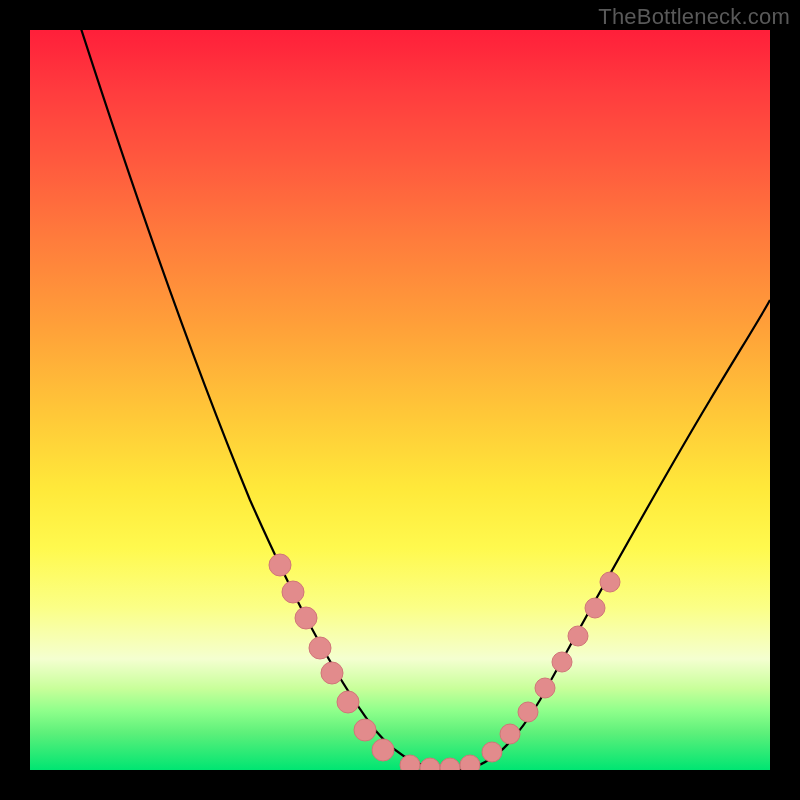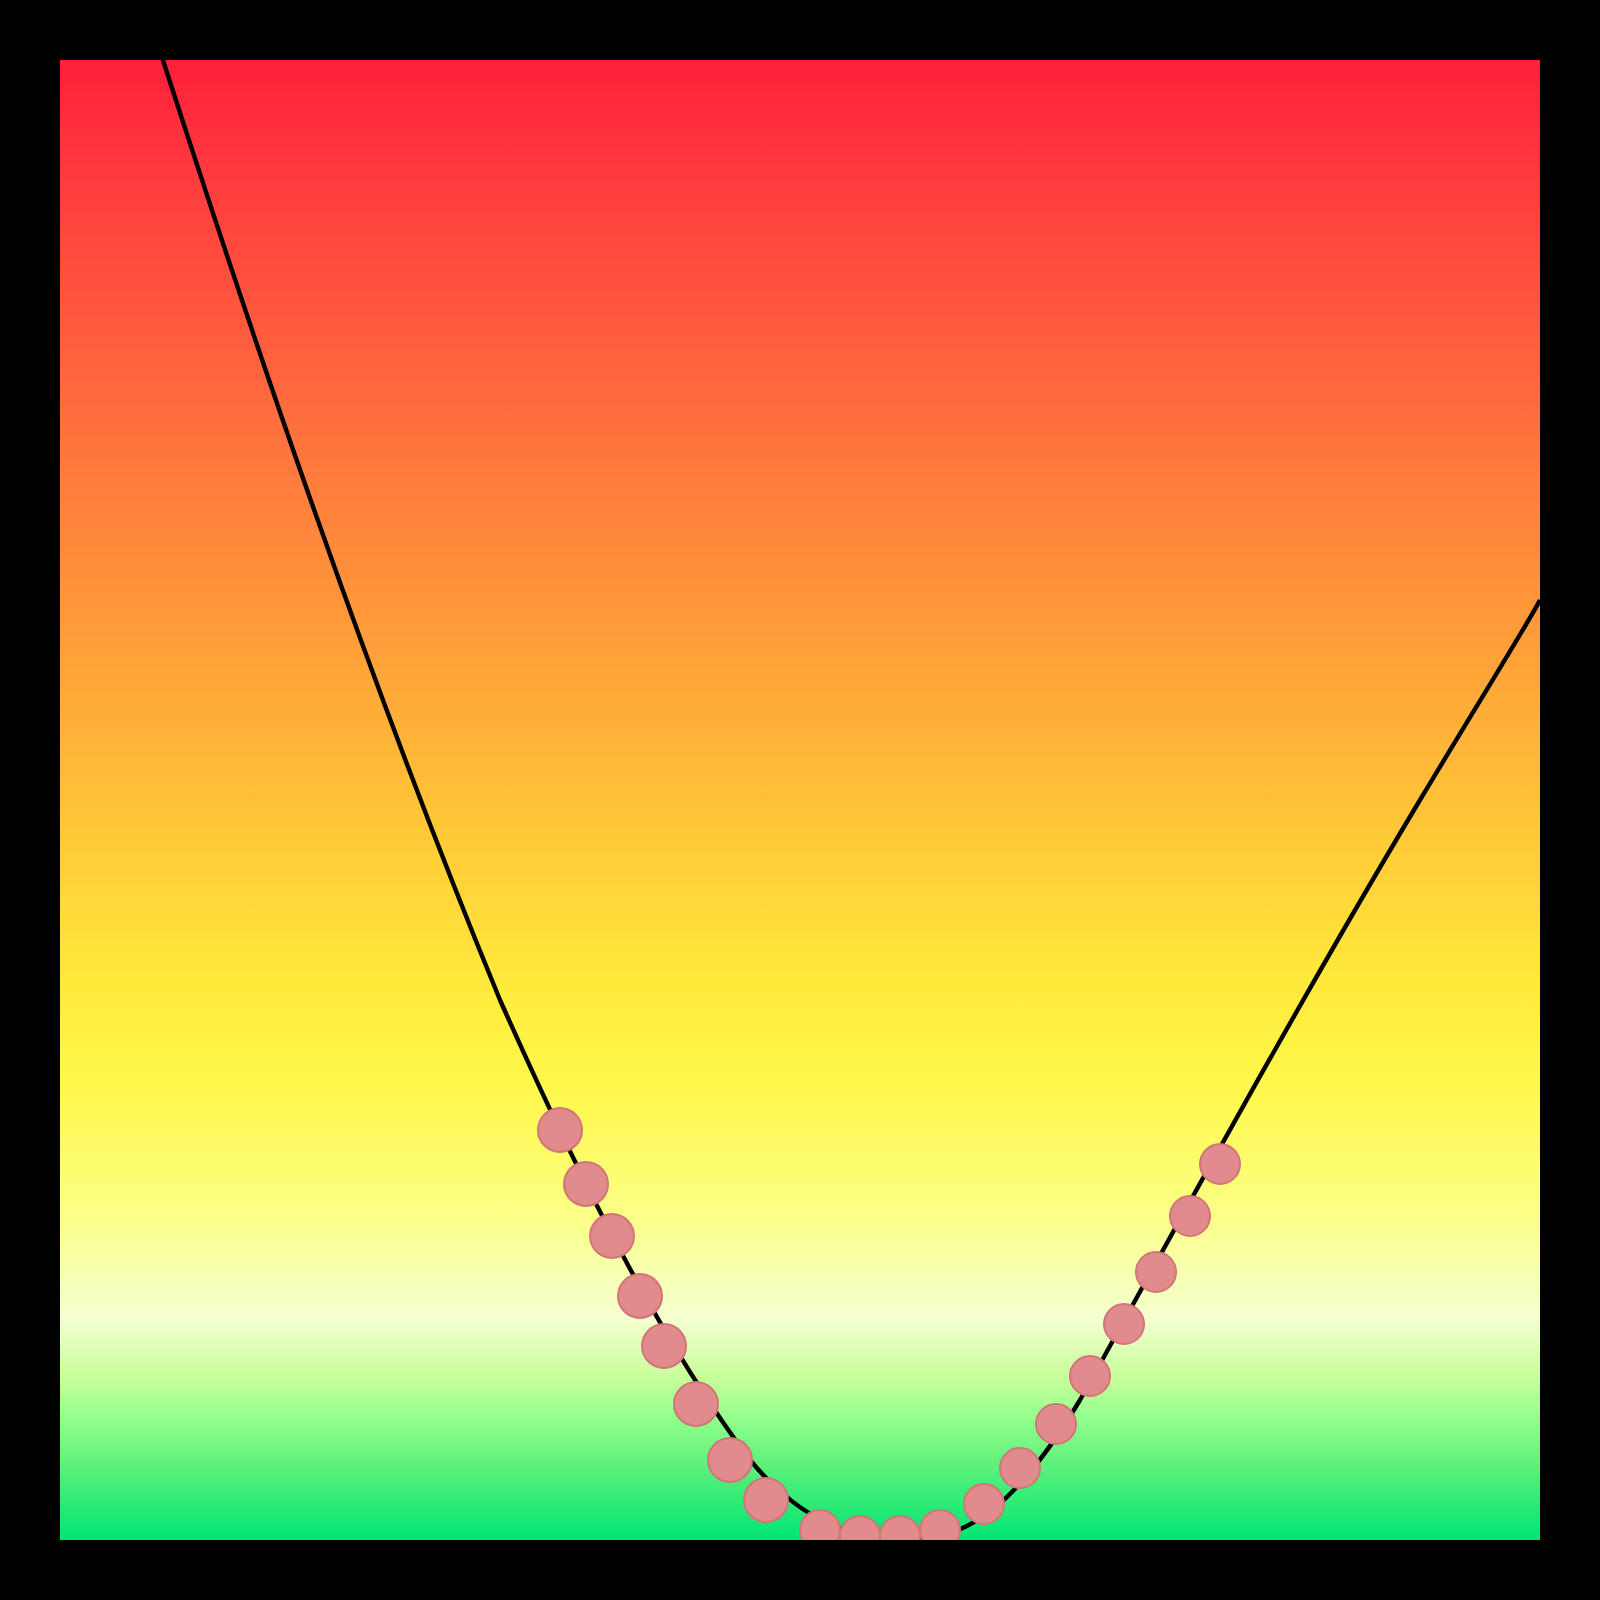--- a/index.html
+++ b/index.html
@@ -108,14 +108,15 @@
         <circle class="dot" cx="515" cy="658" r="10"></circle>
         <circle class="dot" cx="532" cy="632" r="10"></circle>
         <circle class="dot" cx="548" cy="606" r="10"></circle>
         <circle class="dot" cx="565" cy="578" r="10"></circle>
         <circle class="dot" cx="580" cy="552" r="10"></circle>
       </g>
     </svg>
 
   </div>
 
+  <div class="attribution">TheBottleneck.com</div>
 
 </div>
 
 </body></html>

